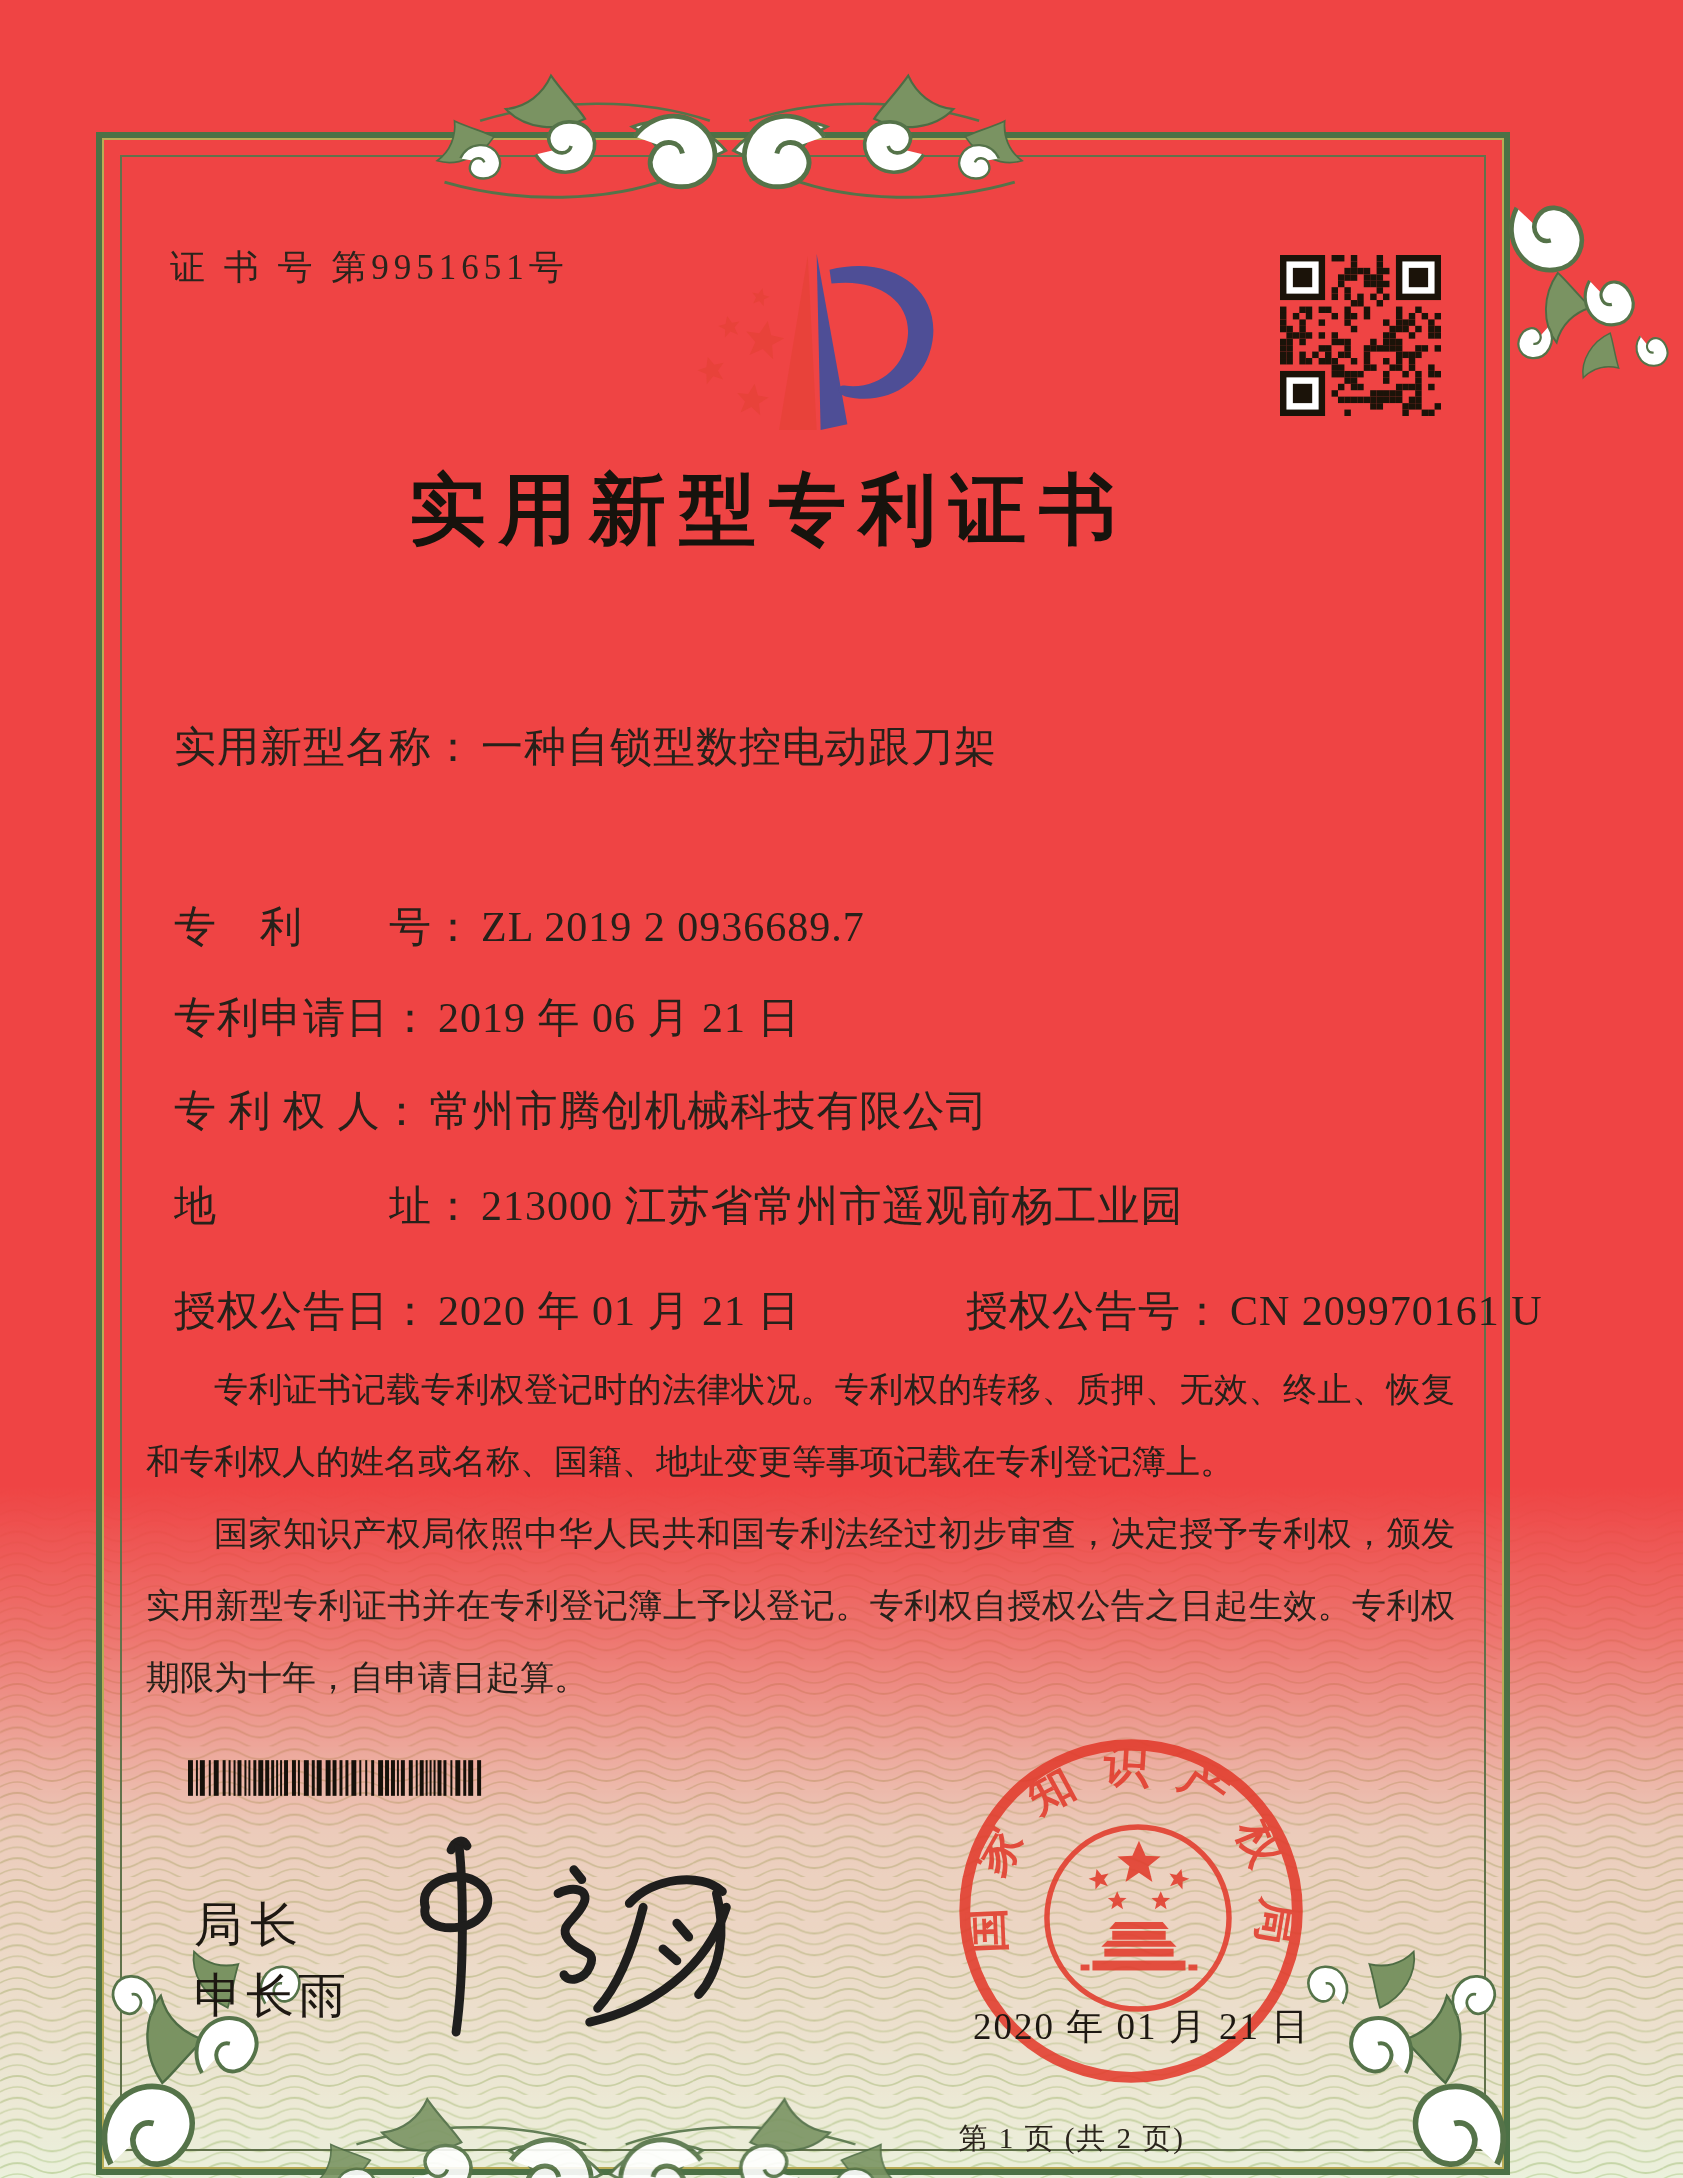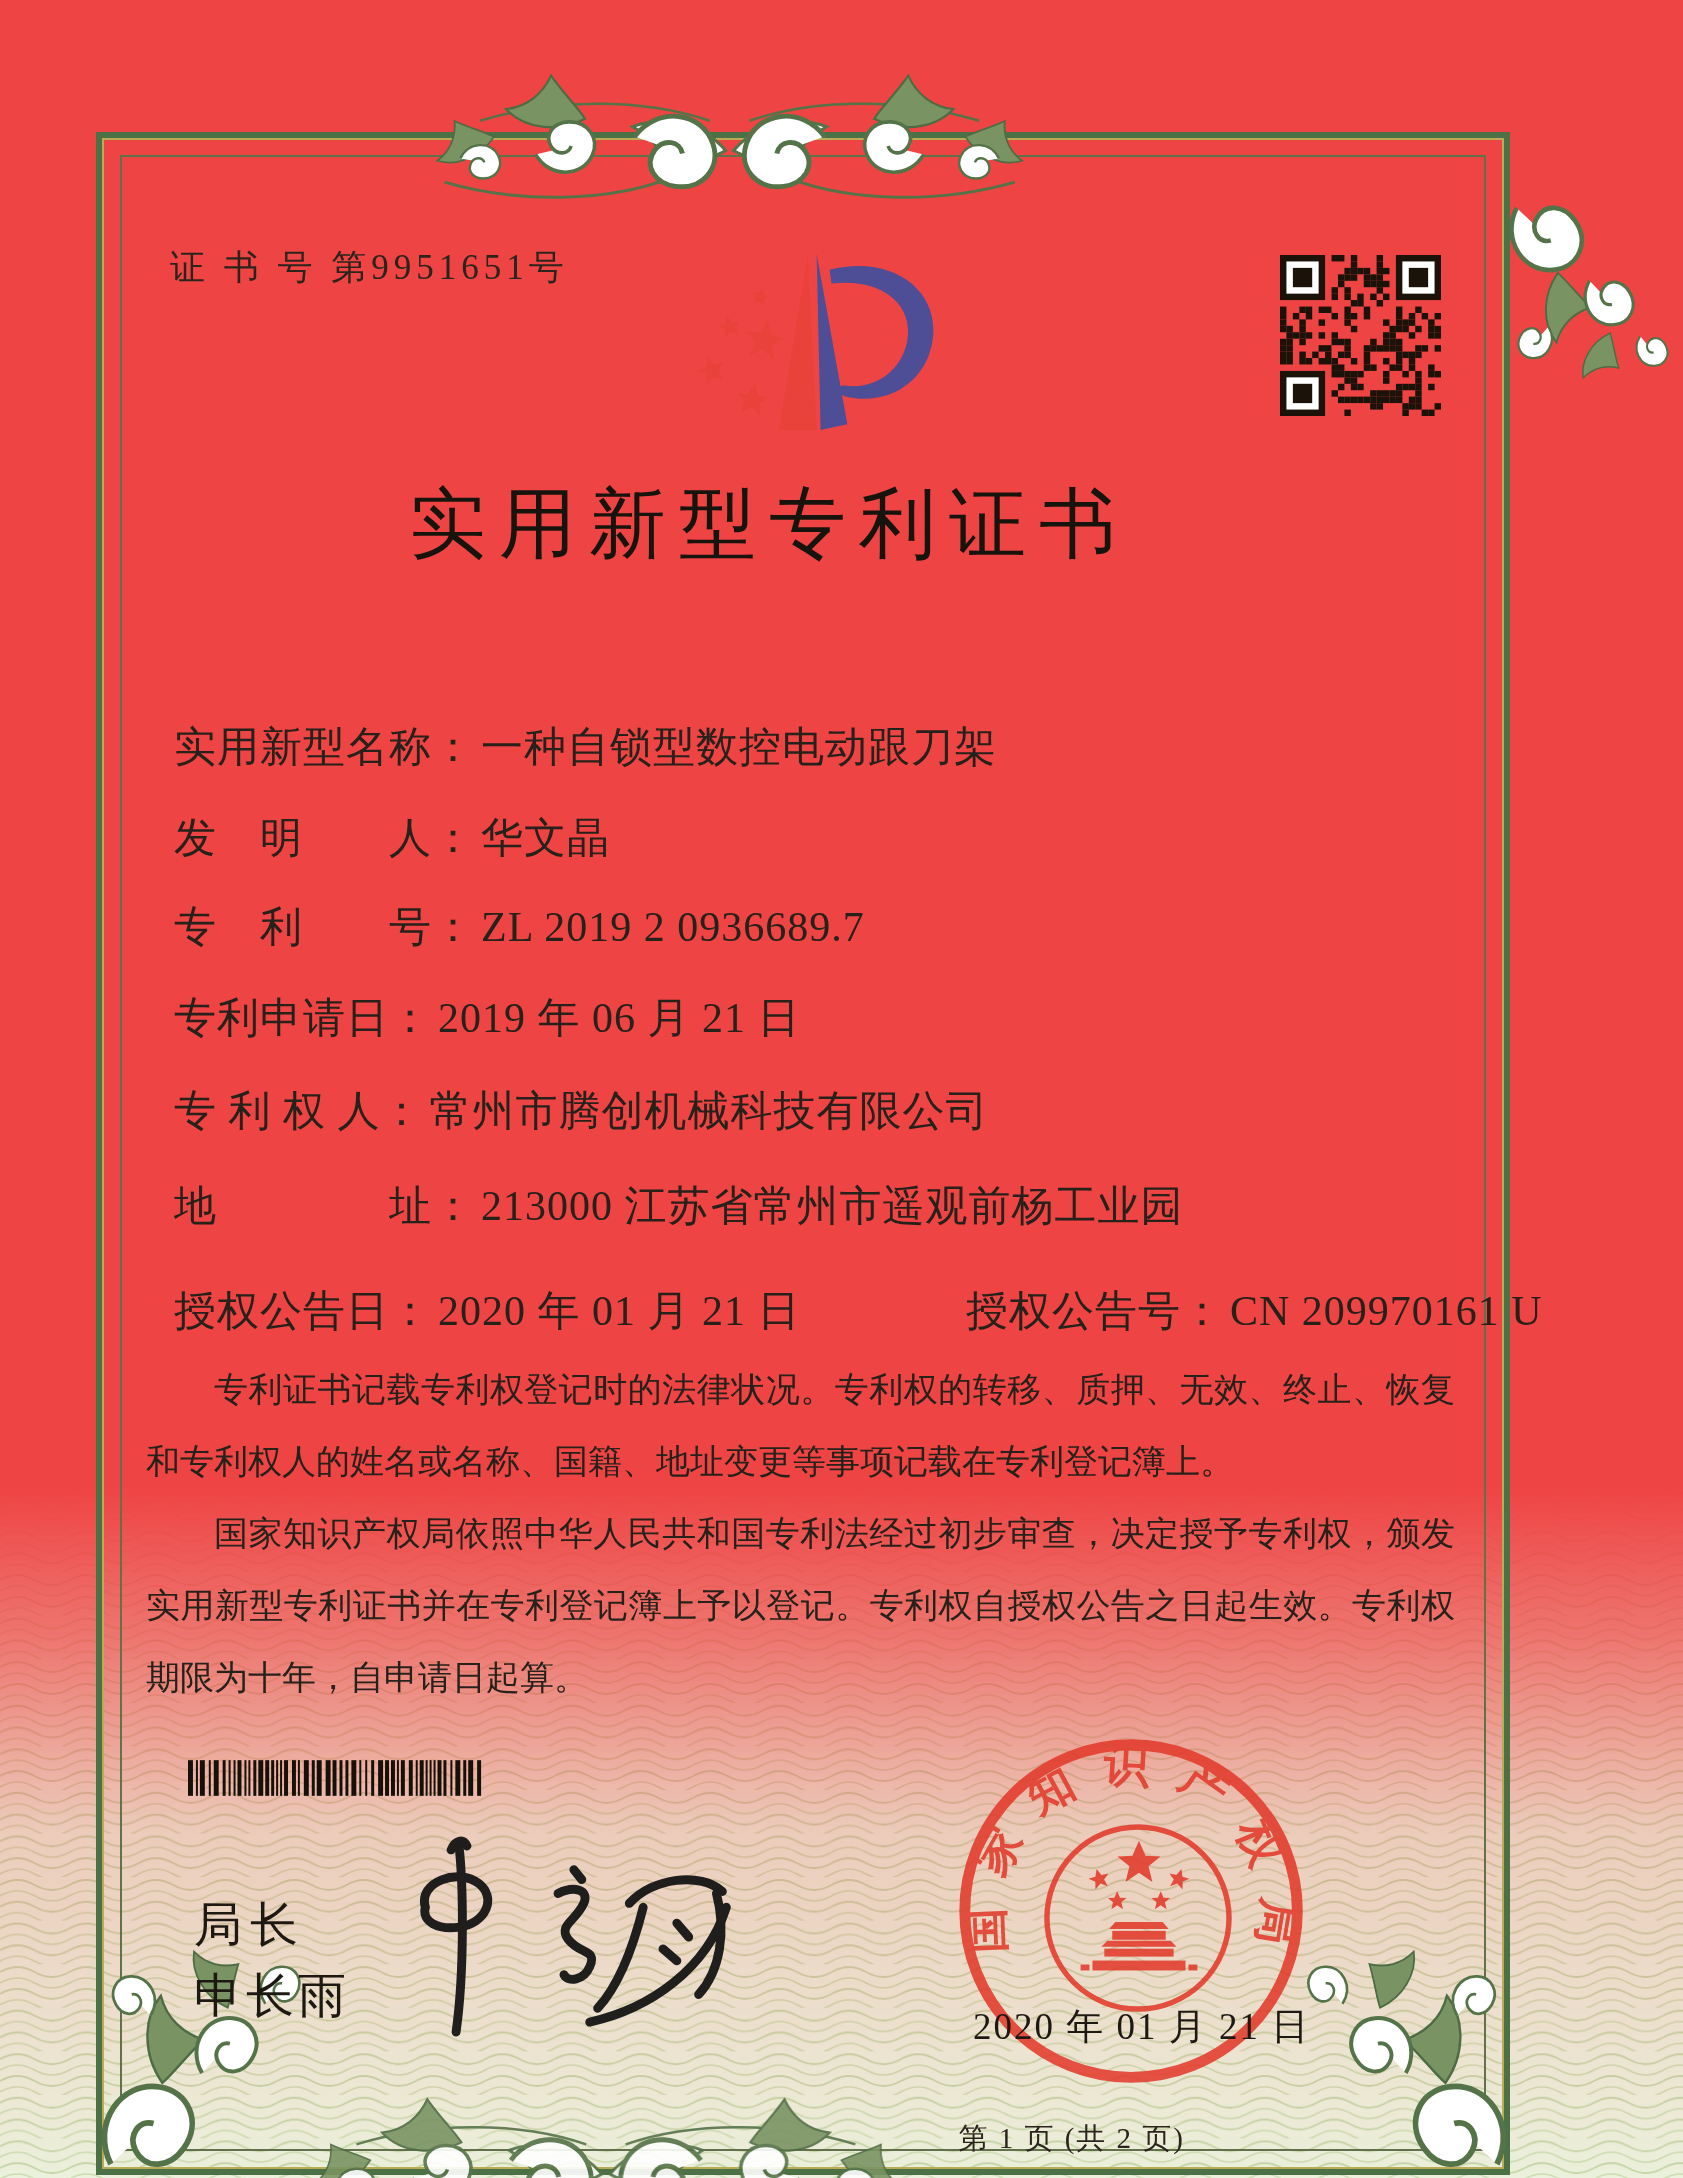--- a/index.html
+++ b/index.html
@@ -6,22 +6,22 @@
   body{width:1683px;height:2178px;background:#ffffff;}
   #page{position:relative;width:1683px;height:2178px;background:#ef4444;overflow:hidden;
         font-family:"Liberation Serif","DejaVu Serif",serif;color:#1c1710;padding-left:16px;}
   
   .frame{position:absolute;left:96px;top:132px;width:1414px;height:2043px;box-sizing:border-box;
          border:6px solid #4c7146;box-shadow:inset 0 0 0 2px #b9ac55;}
   .frame-inner{position:absolute;left:120px;top:155px;width:1366px;height:1996px;box-sizing:border-box;
          border:2px solid #61724b;}
   
   .certno{position:absolute;left:170px;top:244px;font-size:35px;letter-spacing:5px;color:#2a241c;}
-  .title{position:absolute;left:96px;top:473px;width:1346px;text-align:center;
-         font-size:77px;font-weight:normal;letter-spacing:13px;color:#17130d;}
+  .title{position:absolute;left:96px;top:459px;width:1346px;text-align:center;
+         font-size:77px;font-weight:bold;letter-spacing:13px;color:#17130d;}
   .frow{position:absolute;left:174px;font-size:42px;white-space:nowrap;color:#26211a;}
   .frow .lab{letter-spacing:1px;}
   .frow .val{padding-left:6px;letter-spacing:1px;}
   .grant2{position:absolute;left:792px;top:0;}
   .bodytext{position:absolute;left:146px;top:1354px;width:1309px;font-size:34px;line-height:72px;
             text-align:justify;color:#26211a;}
   .bodytext p{margin:0;text-indent:2em;}
   .officer{position:absolute;left:194px;font-size:48px;letter-spacing:8px;color:#1d1812;}
   .sealdate{position:absolute;left:973px;top:2002px;font-size:37px;letter-spacing:2px;color:#1d1812;white-space:nowrap;}
   .footer{position:absolute;left:96px;top:2119px;width:1089px;text-align:right;font-size:29px;letter-spacing:2px;color:#2a241c;}
@@ -319,23 +319,20 @@
       <rect x="0" y="117.35999999999999" width="45.64" height="45.64" fill="#1b1309"></rect>
       <rect x="6.52" y="123.88" width="32.599999999999994" height="32.599999999999994" fill="#ffffff"></rect>
       <rect x="13.04" y="130.39999999999998" width="19.56" height="19.56" fill="#1b1309"></rect>
     </svg>
 
   <div class="title">实用新型专利证书</div>
 
   <div class="frow" style="top:719px">
     <span class="lab">实用新型名称：</span><span class="val">一种自锁型数控电动跟刀架</span>
   </div>
-  <div class="frow" style="top:810px">
-    <span class="lab">发　明　　人：</span><span class="val">华文晶</span>
-  </div>
   <div class="frow" style="top:899px">
     <span class="lab">专　利　　号：</span><span class="val">ZL 2019 2 0936689.7</span>
   </div>
   <div class="frow" style="top:990px">
     <span class="lab">专利申请日：</span><span class="val">2019 年 06 月 21 日</span>
   </div>
   <div class="frow" style="top:1083px">
     <span class="lab">专 利 权 人：</span><span class="val">常州市腾创机械科技有限公司</span>
   </div>
   <div class="frow" style="top:1178px">

